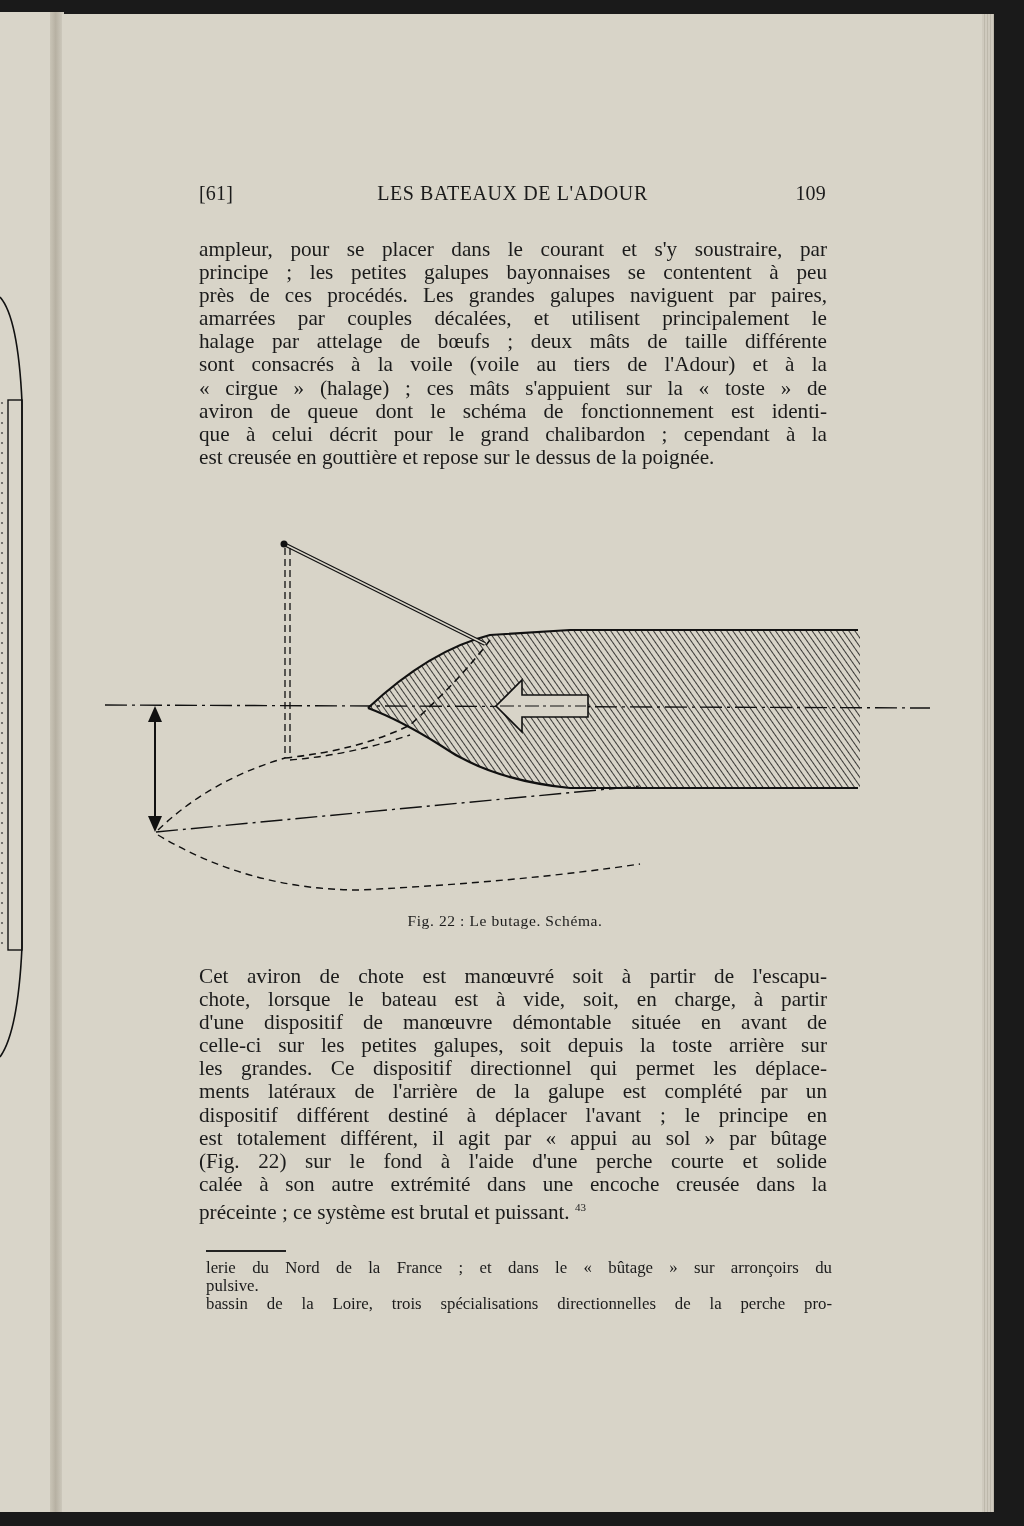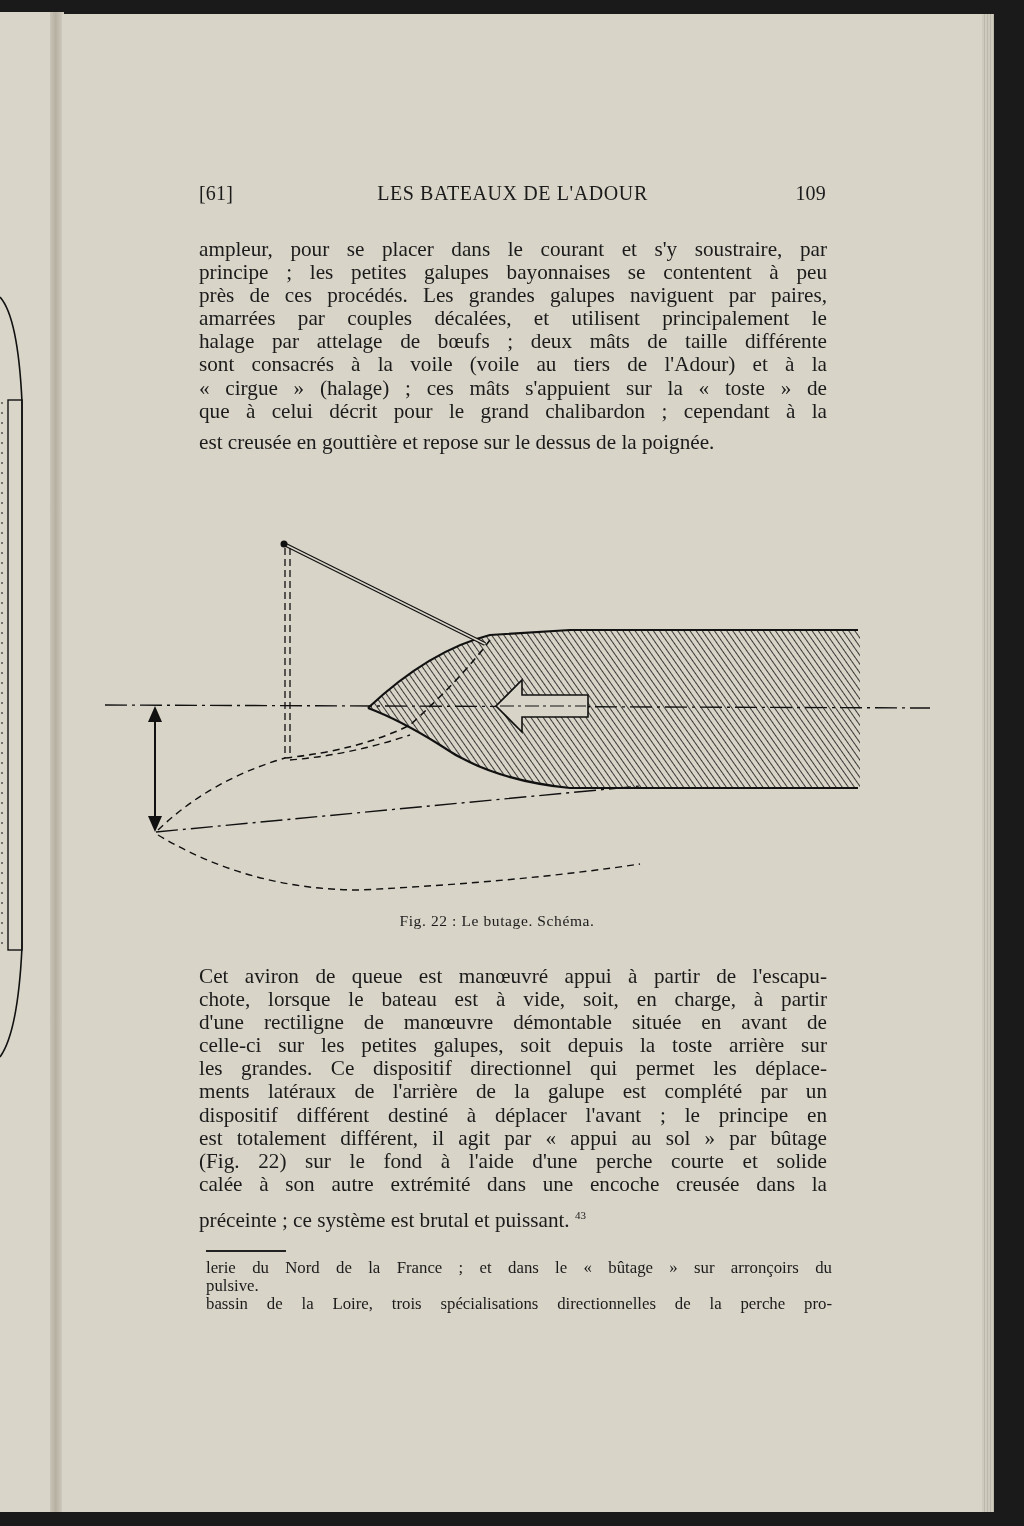--- a/index.html
+++ b/index.html
@@ -32,28 +32,28 @@
   }
   .running-head .folio-left { position: absolute; left: 0; top: 0; text-align: center; }
   .running-head .title { position: absolute; left: 0; right: 0; text-align: center; top: 0; letter-spacing: 0.6px; }
   .running-head .folio-right { position: absolute; right: 0; top: 0; }
   .body-text {
     position: absolute; left: 199px; width: 628px;
     font-size: 21.2px; line-height: 23.1px; text-align: justify;
     text-align-last: justify;
   }
   .body-text .line { display: block; white-space: nowrap; text-align: justify; text-align-last: justify; }
-  .body-text .line.last { text-align-last: left; margin-top: 8px; }
+  .body-text .line.last { text-align-last: left; }
   #para1 { top: 238px; }
   #para2 { top: 965px; }
   .figure {
     position: absolute; left: 100px; top: 530px;
   }
   .caption {
-    position: absolute; top: 912px; left: 0; width: 964px; text-align: center;
+    position: absolute; top: 912px; left: 8px; width: 964px; text-align: center;
     font-size: 15.5px; letter-spacing: 0.6px; padding-left: 30px; box-sizing: border-box;
   }
   .footnote-rule {
     position: absolute; left: 206px; top: 1250px; width: 80px; height: 2px; background: #222;
   }
   .footnote {
     position: absolute; left: 206px; top: 1259px; width: 626px;
     font-size: 16.8px; line-height: 18.2px;
   }
   .footnote .line { display: block; white-space: nowrap; text-align: justify; text-align-last: justify; }
@@ -82,20 +82,21 @@
 </div>
 
 <div class="body-text" id="para1">
   <span class="line">ampleur, pour se placer dans le courant et s'y soustraire, par</span>
   <span class="line">principe ; les petites galupes bayonnaises se contentent à peu</span>
   <span class="line">près de ces procédés. Les grandes galupes naviguent par paires,</span>
   <span class="line">amarrées par couples décalées, et utilisent principalement le</span>
   <span class="line">halage par attelage de bœufs ; deux mâts de taille différente</span>
   <span class="line">sont consacrés à la voile (voile au tiers de l'Adour) et à la</span>
   <span class="line">« cirgue » (halage) ; ces mâts s'appuient sur la « toste » de</span>
+  <span class="line">aviron de queue dont le schéma de fonctionnement est identi-</span>
   <span class="line">que à celui décrit pour le grand chalibardon ; cependant à la</span>
   <span class="line last">est creusée en gouttière et repose sur le dessus de la poignée.</span>
 </div>
 
 <div class="figure">
   <svg width="840" height="370">
     <defs>
       <pattern id="hatch" patternUnits="userSpaceOnUse" width="5" height="5" patternTransform="rotate(-35)">
         <line x1="0" y1="0" x2="0" y2="5" stroke="#111" stroke-width="1.6"></line>
       </pattern>
@@ -139,23 +140,23 @@
       <line x1="55" y1="180" x2="55" y2="298" stroke="#111" stroke-width="2"></line>
       <path d="M48 192 L55 176 L62 192 Z" fill="#111"></path>
       <path d="M48 286 L55 302 L62 286 Z" fill="#111"></path>
     </g>
   </svg>
 </div>
 
 <div class="caption">Fig. 22 : Le butage. Schéma.</div>
 
 <div class="body-text" id="para2">
-  <span class="line">Cet aviron de queue est manœuvré appui à partir de l'escapu-</span>
+  <span class="line">Cet aviron de chote est manœuvré soit à partir de l'escapu-</span>
   <span class="line">chote, lorsque le bateau est à vide, soit, en charge, à partir</span>
-  <span class="line">d'une rectiligne de manœuvre démontable située en avant de</span>
+  <span class="line">d'une dispositif de manœuvre démontable située en avant de</span>
   <span class="line">celle-ci sur les petites galupes, soit depuis la toste arrière sur</span>
   <span class="line">les grandes. Ce dispositif directionnel qui permet les déplace-</span>
   <span class="line">ments latéraux de l'arrière de la galupe est complété par un</span>
   <span class="line">dispositif différent destiné à déplacer l'avant ; le principe en</span>
   <span class="line">est totalement différent, il agit par « appui au sol » par bûtage</span>
   <span class="line">(Fig. 22) sur le fond à l'aide d'une perche courte et solide</span>
   <span class="line">calée à son autre extrémité dans une encoche creusée dans la</span>
   <span class="line last"><span>préceinte ; ce système est brutal et puissant.</span> <sup class="fn">43</sup></span>
 </div>
 

